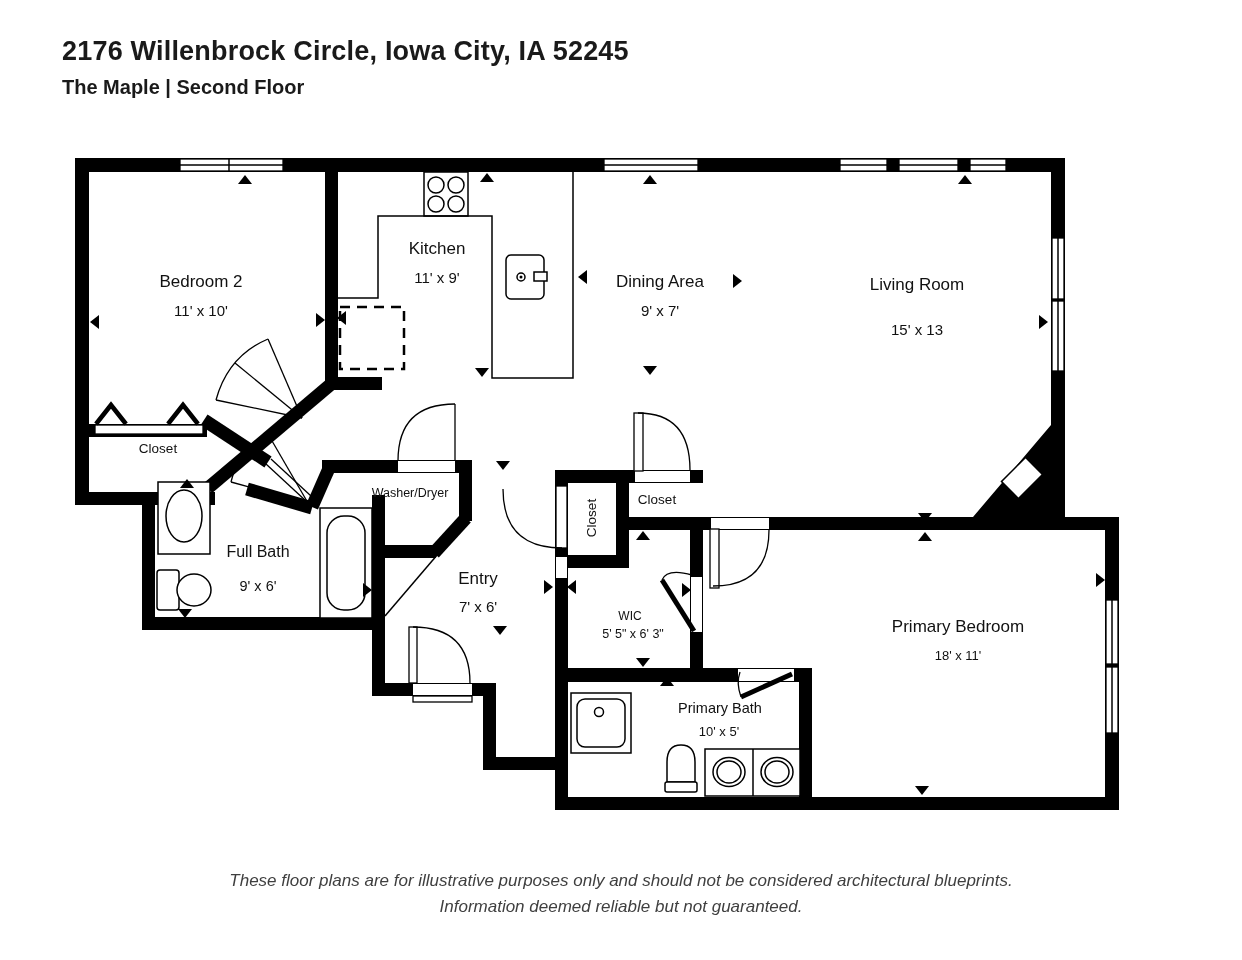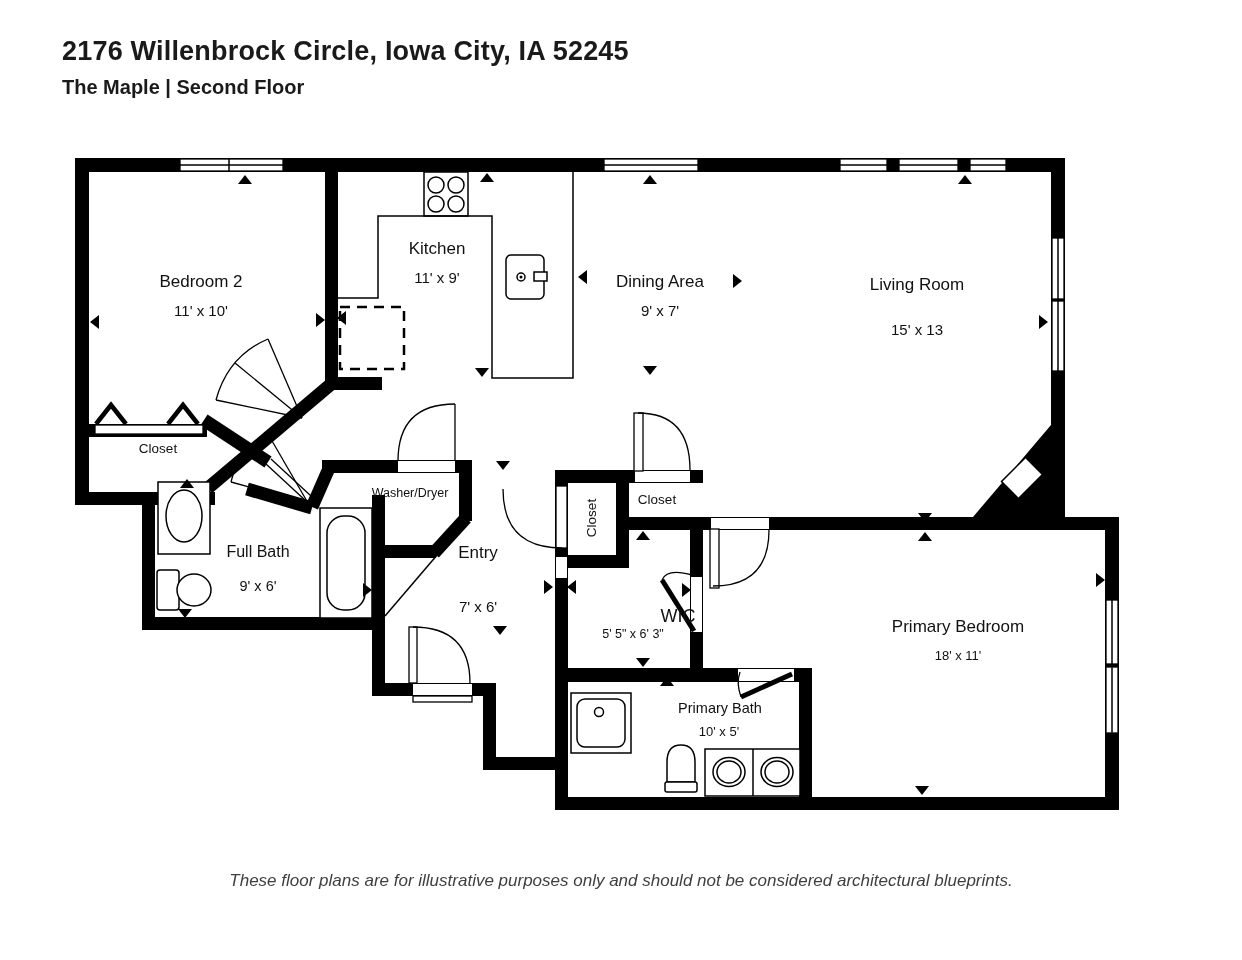--- a/index.html
+++ b/index.html
@@ -264,33 +264,34 @@
   <div class="rlabel" style="left:917px;top:284px;font-size:17px;">Living Room</div>
   <div class="rlabel" style="left:917px;top:313px;font-size:15px;margin-top:16px;">15' x 13</div>
 
   <div class="rlabel" style="left:158px;top:449px;font-size:13.5px;">Closet</div>
 
   <div class="rlabel" style="left:258px;top:552px;font-size:16px;text-align:center;">Full Bath</div>
   <div class="rlabel" style="left:258px;top:586px;font-size:14.5px;">9' x 6'</div>
 
   <div class="rlabel" style="left:410px;top:493px;font-size:12.5px;">Washer/Dryer</div>
 
-  <div class="rlabel" style="left:478px;top:552px;font-size:17px;">Entry</div>
+  <div class="rlabel" style="left:478px;top:578px;font-size:17px;">Entry</div>
   <div class="rlabel" style="left:478px;top:606px;font-size:15px;">7' x 6'</div>
 
   <div class="rlabel rot" style="left:592px;top:518px;font-size:13.5px;">Closet</div>
 
   <div class="rlabel" style="left:657px;top:500px;font-size:13.5px;">Closet</div>
 
-  <div class="rlabel" style="left:630px;top:616px;font-size:18px;margin-left:48px;">WIC</div>
+  <div class="rlabel" style="left:630px;top:616px;font-size:12px;">WIC</div>
   <div class="rlabel" style="left:633px;top:634px;font-size:12.5px;">5' 5" x 6' 3"</div>
 
   <div class="rlabel" style="left:958px;top:626px;font-size:17px;">Primary Bedroom</div>
   <div class="rlabel" style="left:958px;top:655px;font-size:13px;">18' x 11'</div>
 
   <div class="rlabel" style="left:720px;top:708px;font-size:14.5px;">Primary Bath</div>
   <div class="rlabel" style="left:719px;top:731px;font-size:13px;">10' x 5'</div>
 
   <div id="footer">
     <div>These floor plans are for illustrative purposes only and should not be considered architectural blueprints.</div>
+    <div>Information deemed reliable but not guaranteed.</div>
   </div>
 
 </div>
 
 </body></html>

